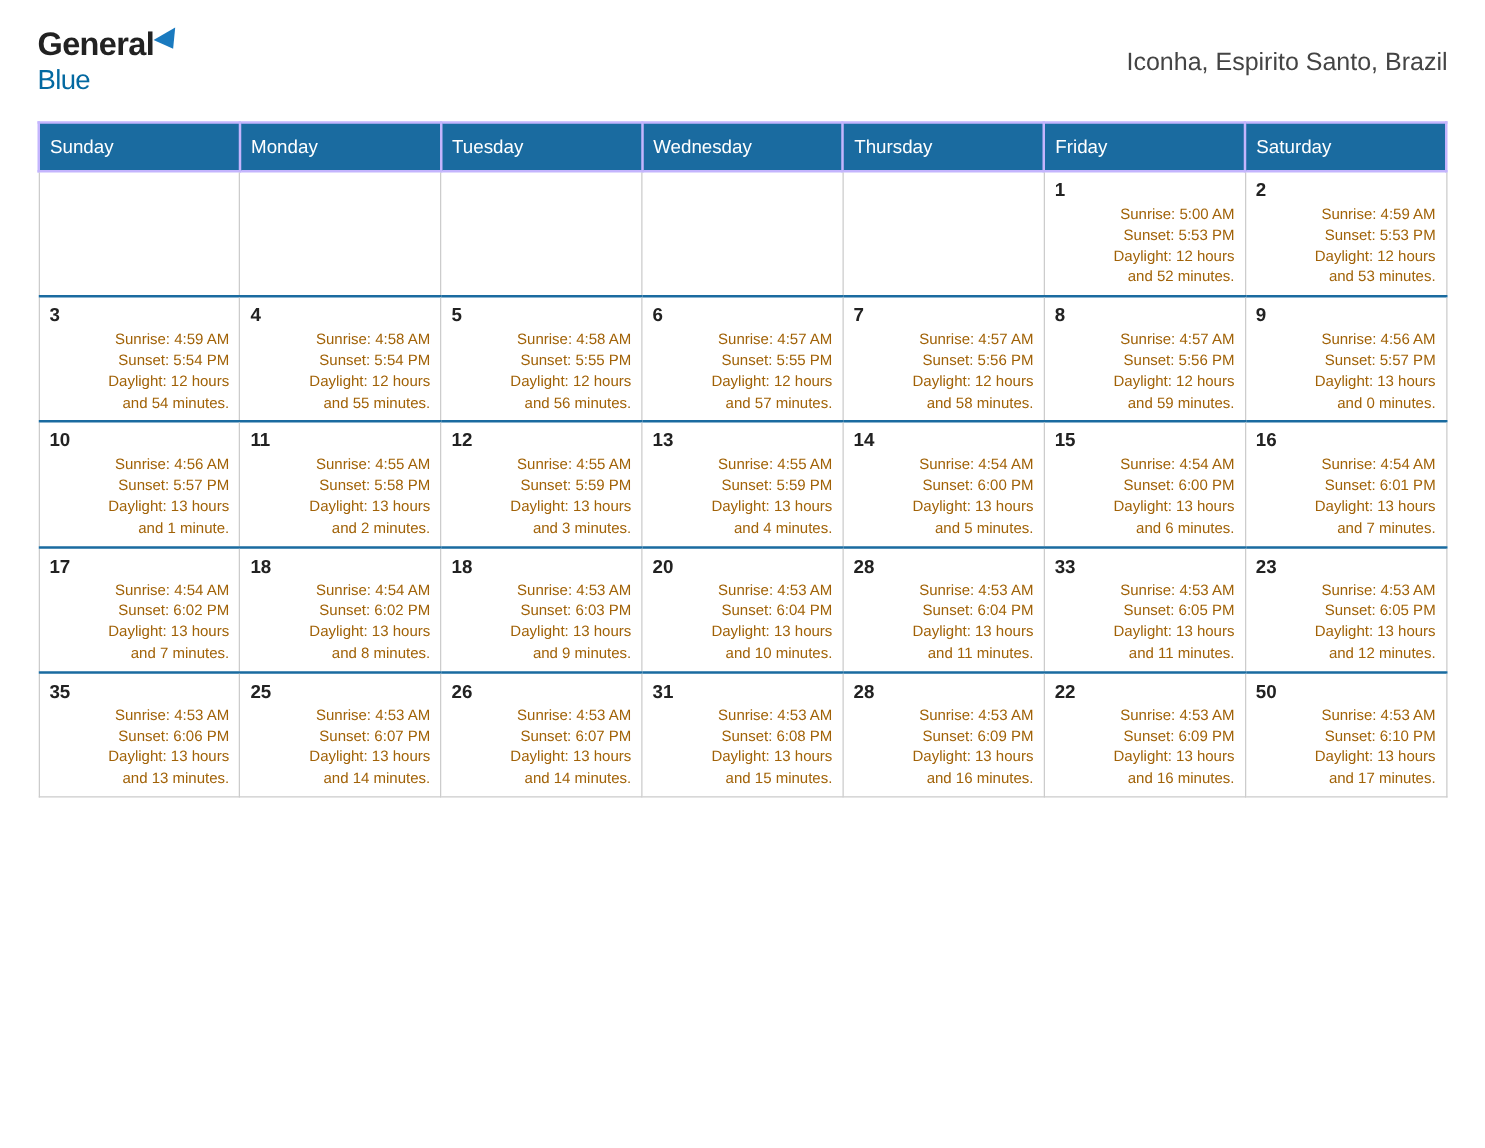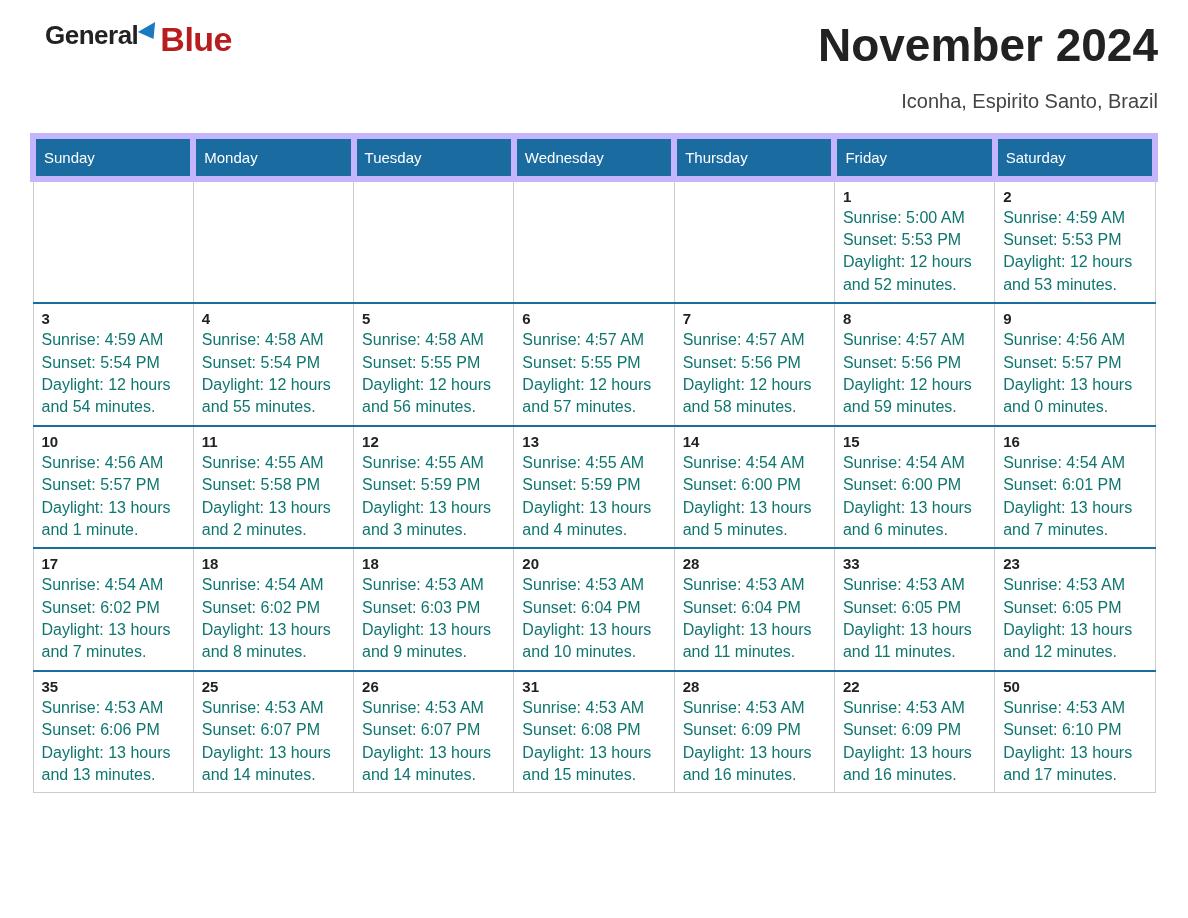--- a/index.html
+++ b/index.html
@@ -10,33 +10,33 @@
       color: #222;
     }
     .header {
       display: flex;
       justify-content: space-between;
       align-items: flex-start;
       margin-bottom: 20px;
     }
     .logo {
       display: flex;
+      flex-direction: column;
       align-items: flex-start;
-      margin-left: 15px;
     }
     .logo-general {
       font-size: 26px;
       font-weight: bold;
       color: #222;
       letter-spacing: -0.5px;
     }
     .logo-blue {
-      font-size: 34px;
-      font-weight: bold;
-      color: #b91c1c;
+      font-size: 22px;
+      font-weight: normal;
+      color: #0369a1;
       letter-spacing: -0.5px;
     }
     .logo-arrow {
       display: inline-block;
       width: 0;
       height: 0;
       border-left: 10px solid transparent;
       border-right: 10px solid transparent;
       border-top: 14px solid #1a7abf;
       margin-left: 2px;
@@ -63,44 +63,45 @@
       width: 100%;
       border-collapse: collapse;
     }
     .calendar th {
       background-color: #1a6ba0;
       color: #fff;
       padding: 10px 8px;
       font-size: 15px;
       font-weight: normal;
       text-align: left;
-      border: 6px solid #c4b5fd;
+      border: 2px solid #c4b5fd;
     }
     .calendar td {
       vertical-align: top;
       border: 1px solid #ccc;
       padding: 6px 8px;
       width: 14.28%;
       min-height: 100px;
       font-size: 13px;
       color: #222;
     }
     .calendar tr td {
       border-top: 2px solid #1a6ba0;
     }
     .day-num {
       font-size: 15px;
       font-weight: bold;
       display: block;
       margin-bottom: 2px;
     }
     .day-info {
-      font-size: 16px;
-      color: #0f766e;
+      font-size: 12px;
+      color: #a16207;
       line-height: 1.4;
+      text-align: right;
     }
     .empty-cell {
       background: #fff;
     }
     .logo-line1 {
       display: flex;
       align-items: center;
     }
   </style>
 </head>
@@ -108,21 +109,20 @@
 
 <div class="header">
   <div class="logo">
     <div class="logo-line1">
       <span class="logo-general">General</span>
       <span class="logo-arrow"></span>
     </div>
     <span class="logo-blue">Blue</span>
   </div>
   <div class="header-right">
-    <div class="month-title">November 2024</div>
     <div class="location">Iconha, Espirito Santo, Brazil</div>
   </div>
 </div>
 
 <table class="calendar">
   <thead>
     <tr>
     <th>Sunday</th>
         <th>Monday</th>
         <th>Tuesday</th>

